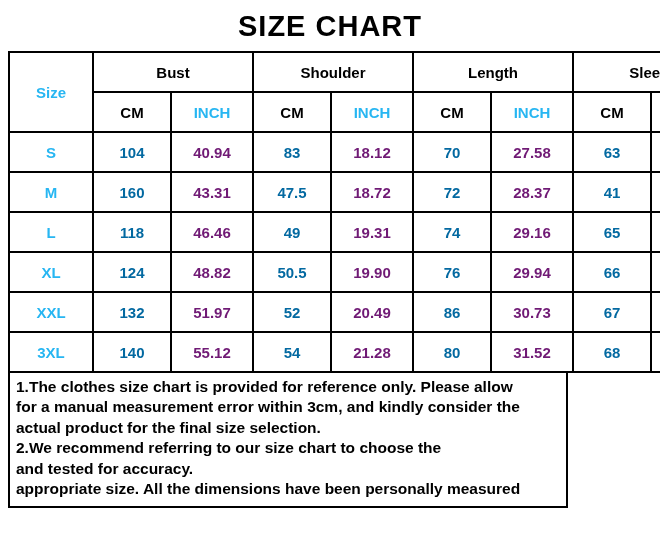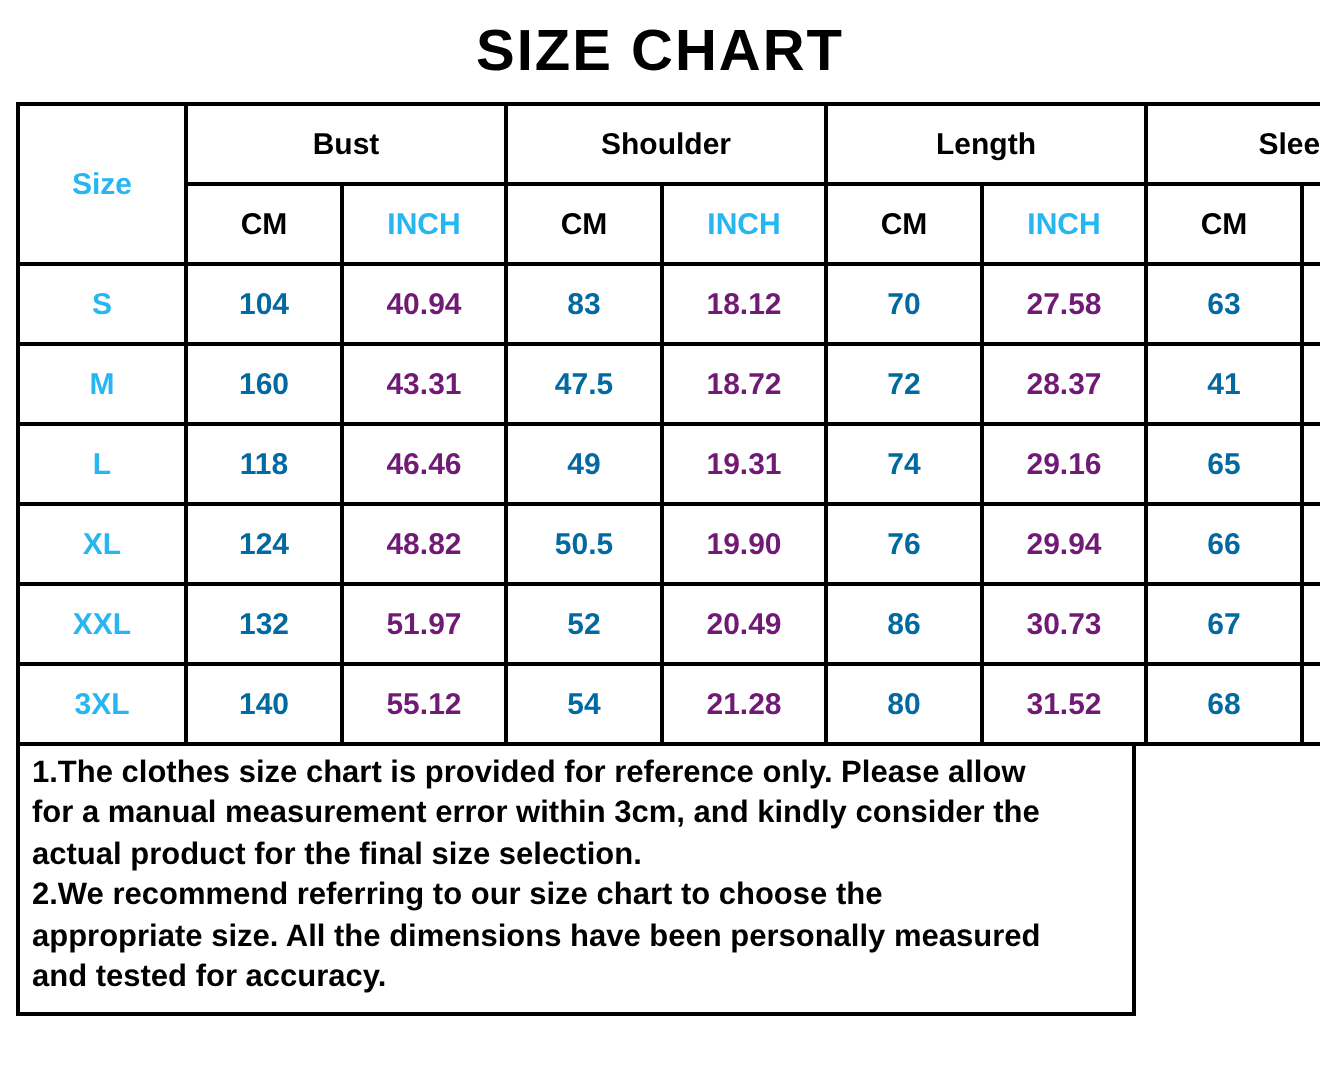--- a/index.html
+++ b/index.html
@@ -201,17 +201,17 @@
         <td class="val-inch">26.79</td>
       </tr>
     </tbody>
   </table>
 
   <div class="notes">
     <p>1.The clothes size chart is provided for reference only. Please allow</p>
     <p>for a manual measurement error within 3cm, and kindly consider the</p>
     <p>actual product for the final size selection.</p>
     <p>2.We recommend referring to our size chart to choose the</p>
+    <p>and tested for accuracy.</p>
     <p>appropriate size. All the dimensions have been personally measured</p>
-    <p>and tested for accuracy.</p>
   </div>
 
 </div>
 
 </body></html>

